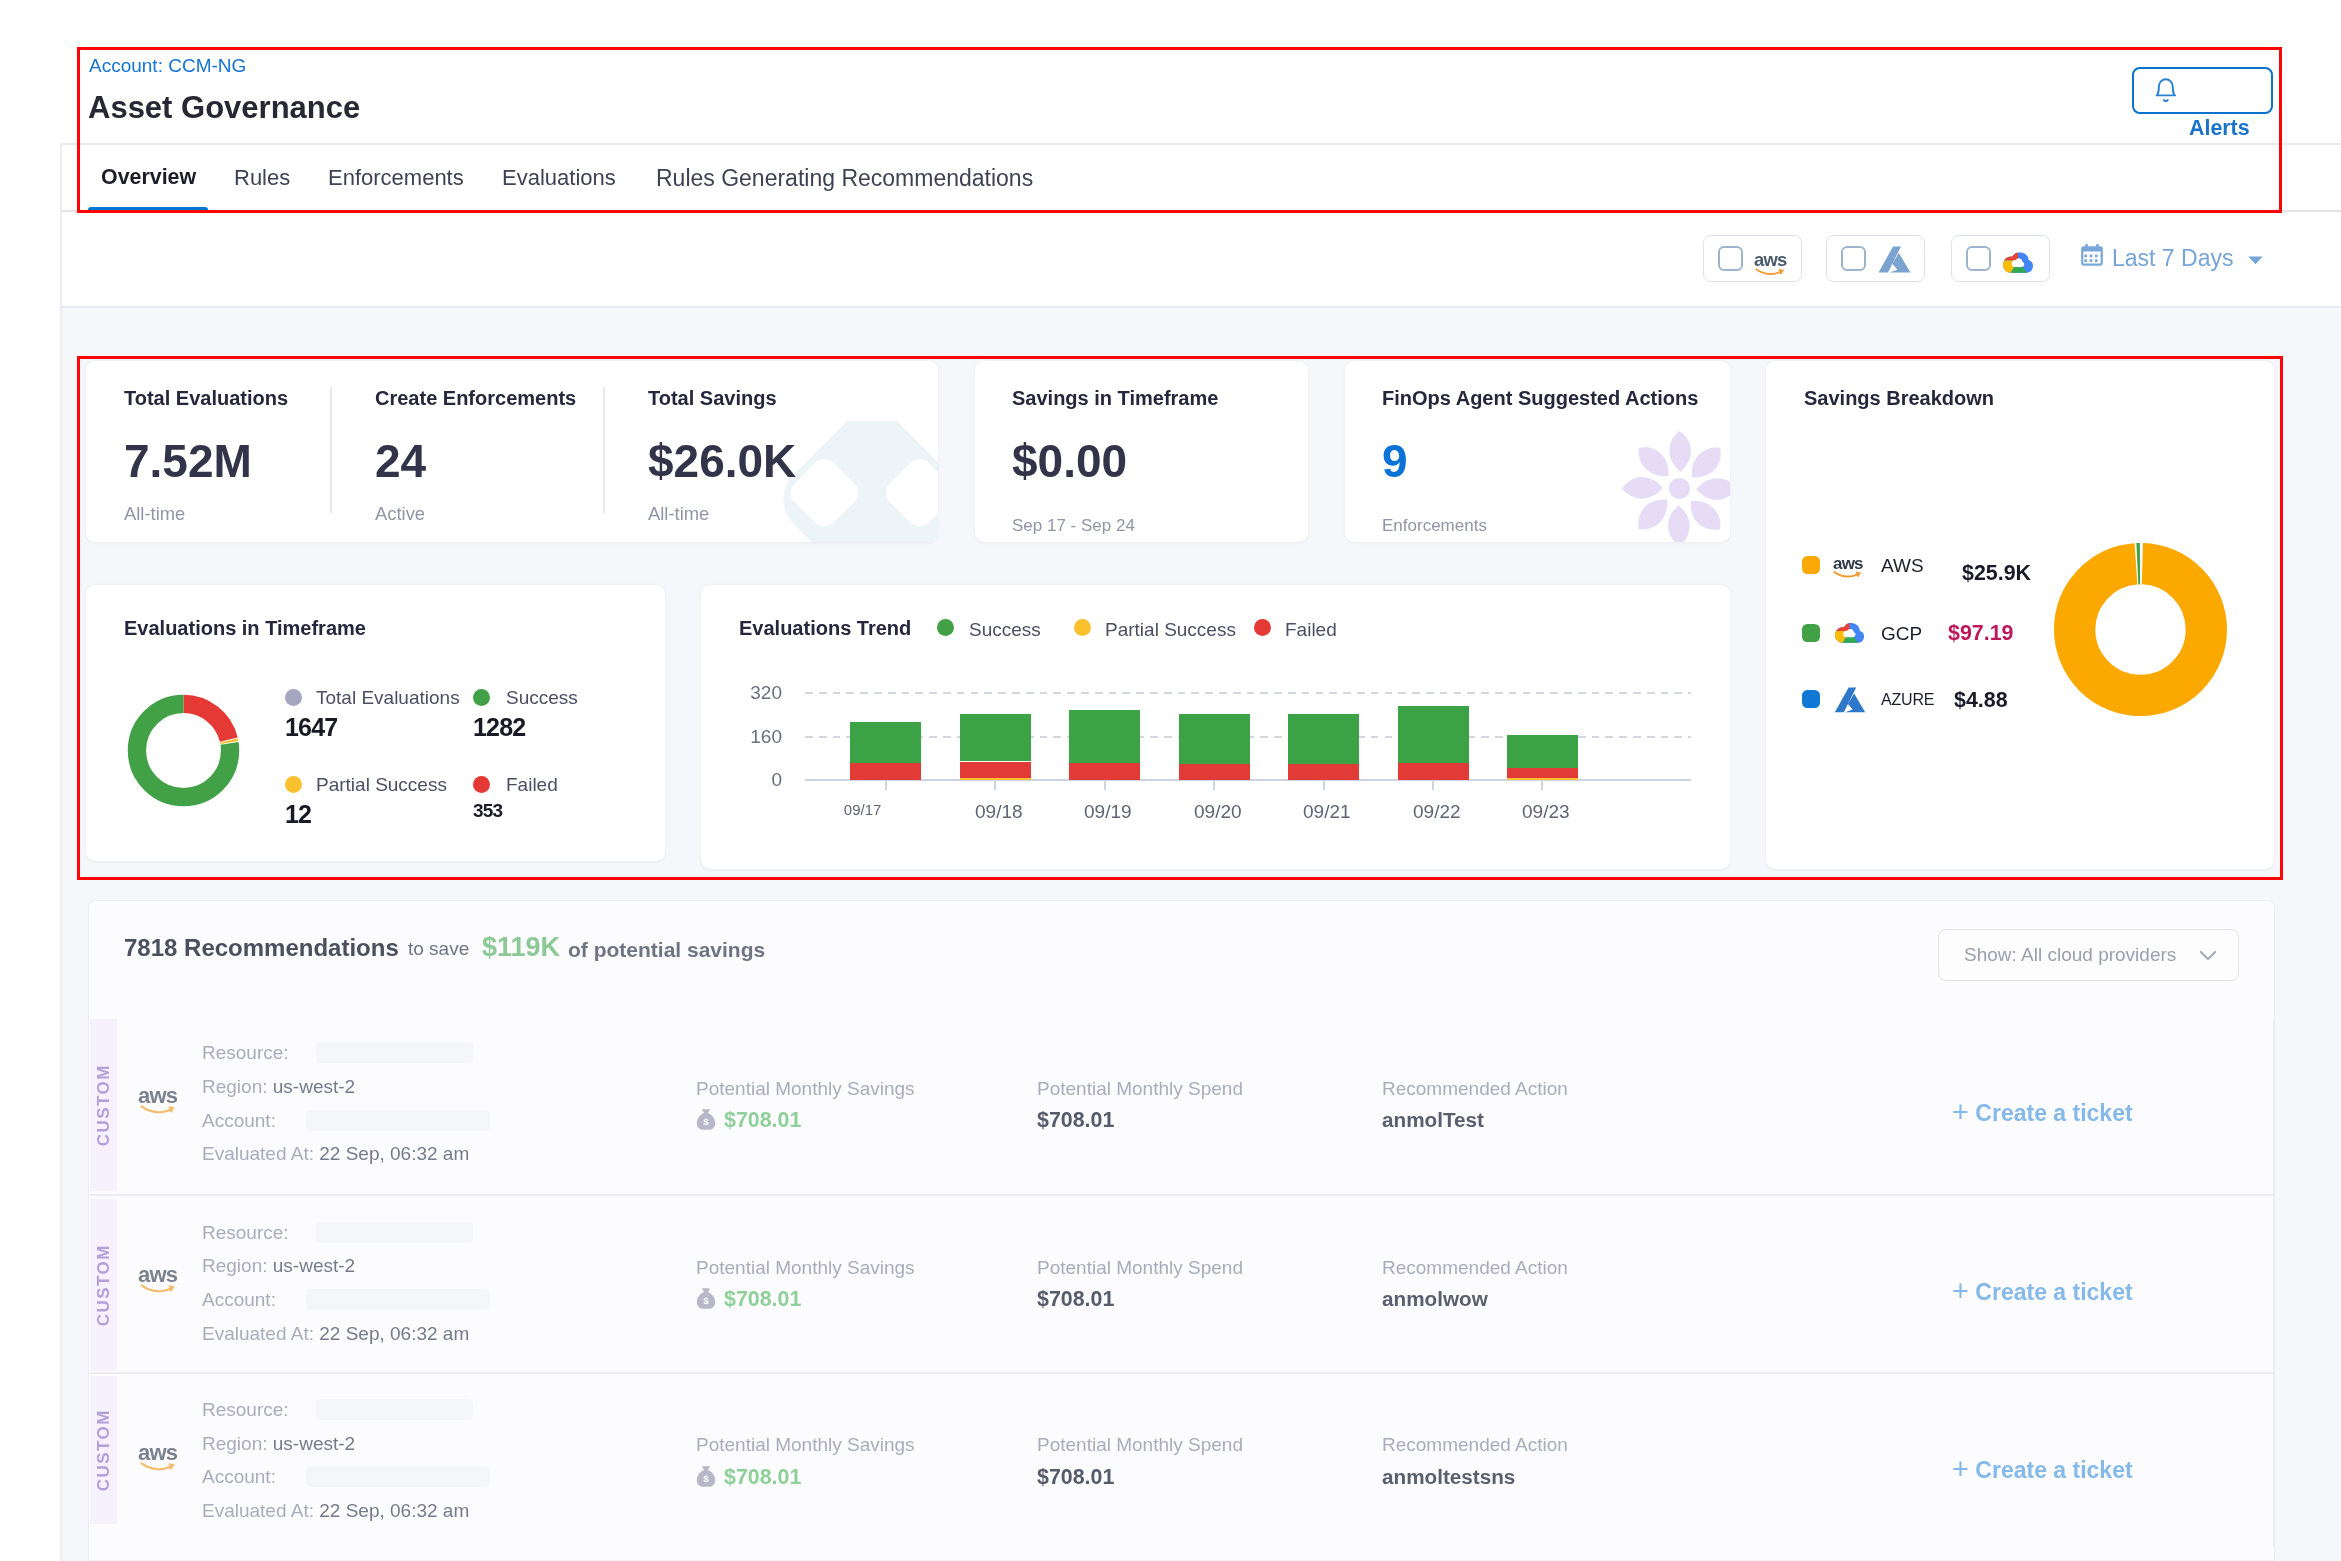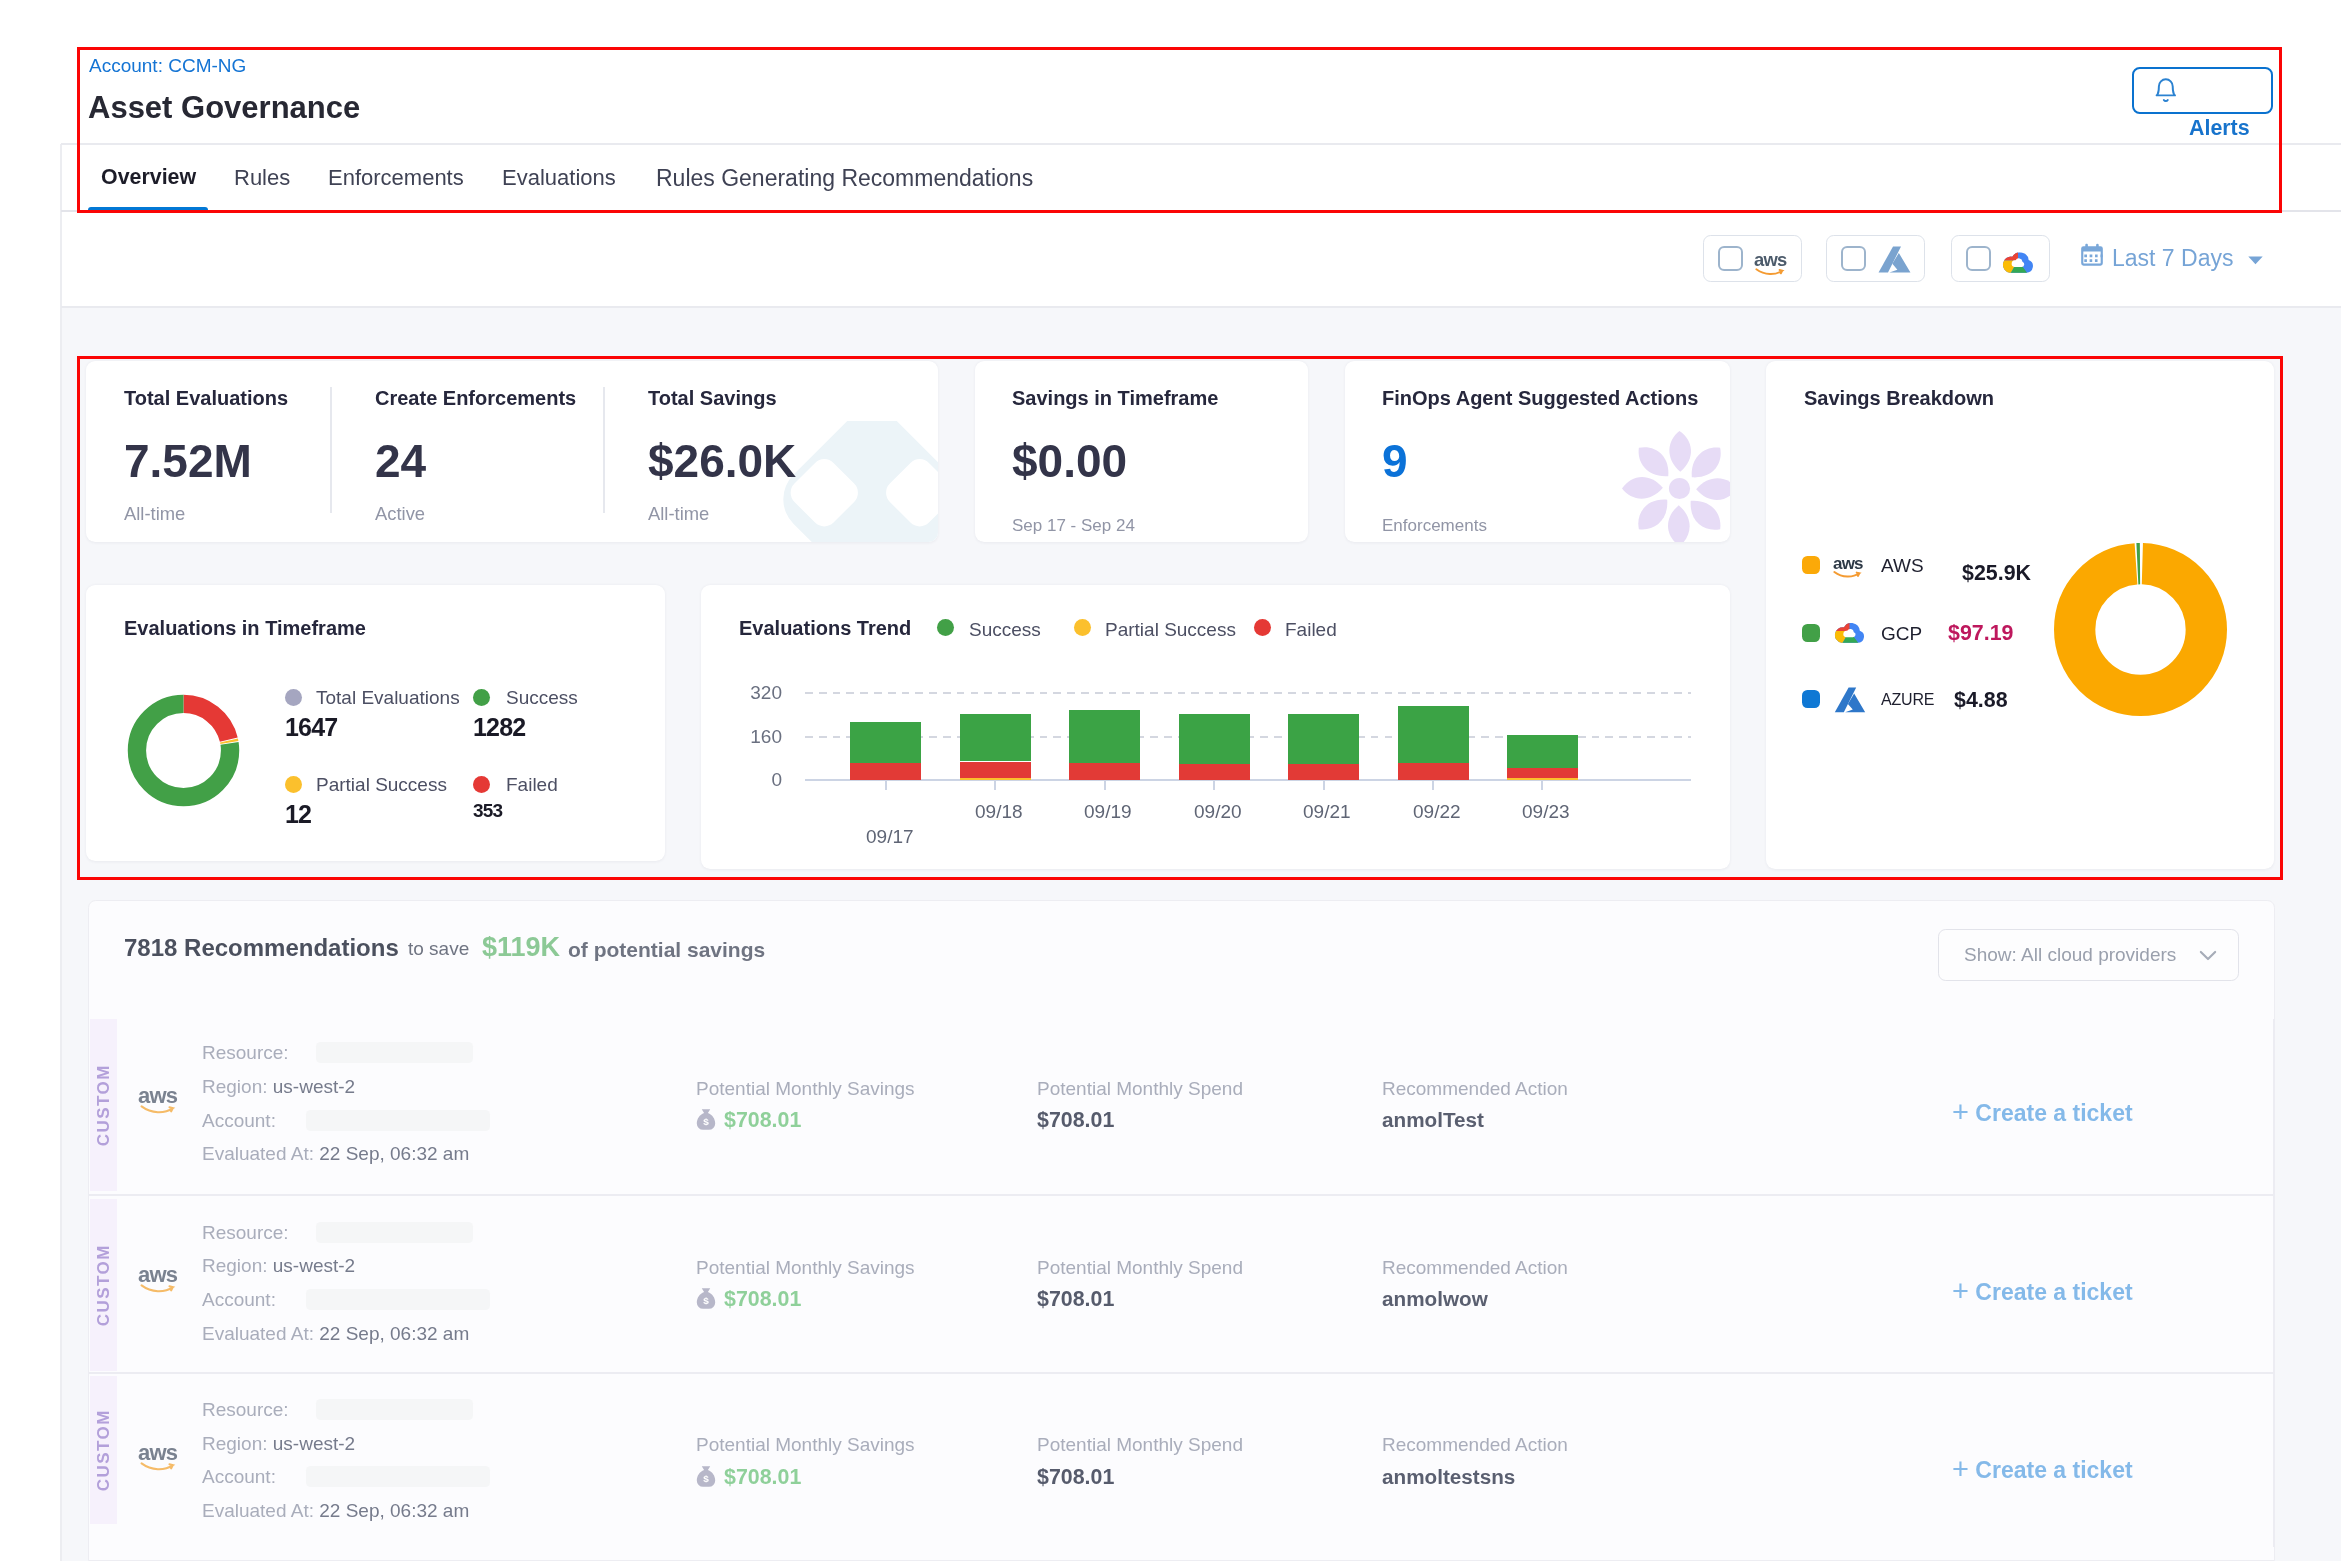--- a/index.html
+++ b/index.html
@@ -236,21 +236,21 @@
   <div class="abs" style="left:736px; top:682px; width:46px; text-align:right; font-size:19px; color:#6a7080;">320</div>
   <div class="abs" style="left:736px; top:726px; width:46px; text-align:right; font-size:19px; color:#6a7080;">160</div>
   <div class="abs" style="left:736px; top:769px; width:46px; text-align:right; font-size:19px; color:#6a7080;">0</div>
   <div class="abs" style="left:885px; top:781px; width:1.5px; height:9.2px; background:#ccd4e4;"></div>
   <div class="abs" style="left:994px; top:781px; width:1.5px; height:9.2px; background:#ccd4e4;"></div>
   <div class="abs" style="left:1104px; top:781px; width:1.5px; height:9.2px; background:#ccd4e4;"></div>
   <div class="abs" style="left:1213px; top:781px; width:1.5px; height:9.2px; background:#ccd4e4;"></div>
   <div class="abs" style="left:1323px; top:781px; width:1.5px; height:9.2px; background:#ccd4e4;"></div>
   <div class="abs" style="left:1432px; top:781px; width:1.5px; height:9.2px; background:#ccd4e4;"></div>
   <div class="abs" style="left:1541px; top:781px; width:1.5px; height:9.2px; background:#ccd4e4;"></div>
-  <div class="abs" style="left:840px; top:801px; width:92px; text-align:center; font-size:19px; color:#5f6575; margin-left:3.8px;margin-top:25px;">09/17</div>
+  <div class="abs" style="left:840px; top:801px; width:92px; text-align:left; font-size:15px; color:#5f6575; margin-left:3.8px;">09/17</div>
   <div class="abs" style="left:949px; top:801px; width:92px; text-align:center; font-size:19px; color:#5f6575; margin-left:3.8px;">09/18</div>
   <div class="abs" style="left:1058px; top:801px; width:92px; text-align:center; font-size:19px; color:#5f6575; margin-left:3.8px;">09/19</div>
   <div class="abs" style="left:1168px; top:801px; width:92px; text-align:center; font-size:19px; color:#5f6575; margin-left:3.8px;">09/20</div>
   <div class="abs" style="left:1277px; top:801px; width:92px; text-align:center; font-size:19px; color:#5f6575; margin-left:3.8px;">09/21</div>
   <div class="abs" style="left:1387px; top:801px; width:92px; text-align:center; font-size:19px; color:#5f6575; margin-left:3.8px;">09/22</div>
   <div class="abs" style="left:1496px; top:801px; width:92px; text-align:center; font-size:19px; color:#5f6575; margin-left:3.8px;">09/23</div>
 
   <div class="abs" style="left:850px; top:722px; width:71px; height:41px; background:#3ba345;"></div>
   <div class="abs" style="left:850px; top:763px; width:71px; height:17px; background:#e23a36;"></div>
   <div class="abs" style="left:960px; top:714px; width:71px; height:47px; background:#3ba345;"></div>

